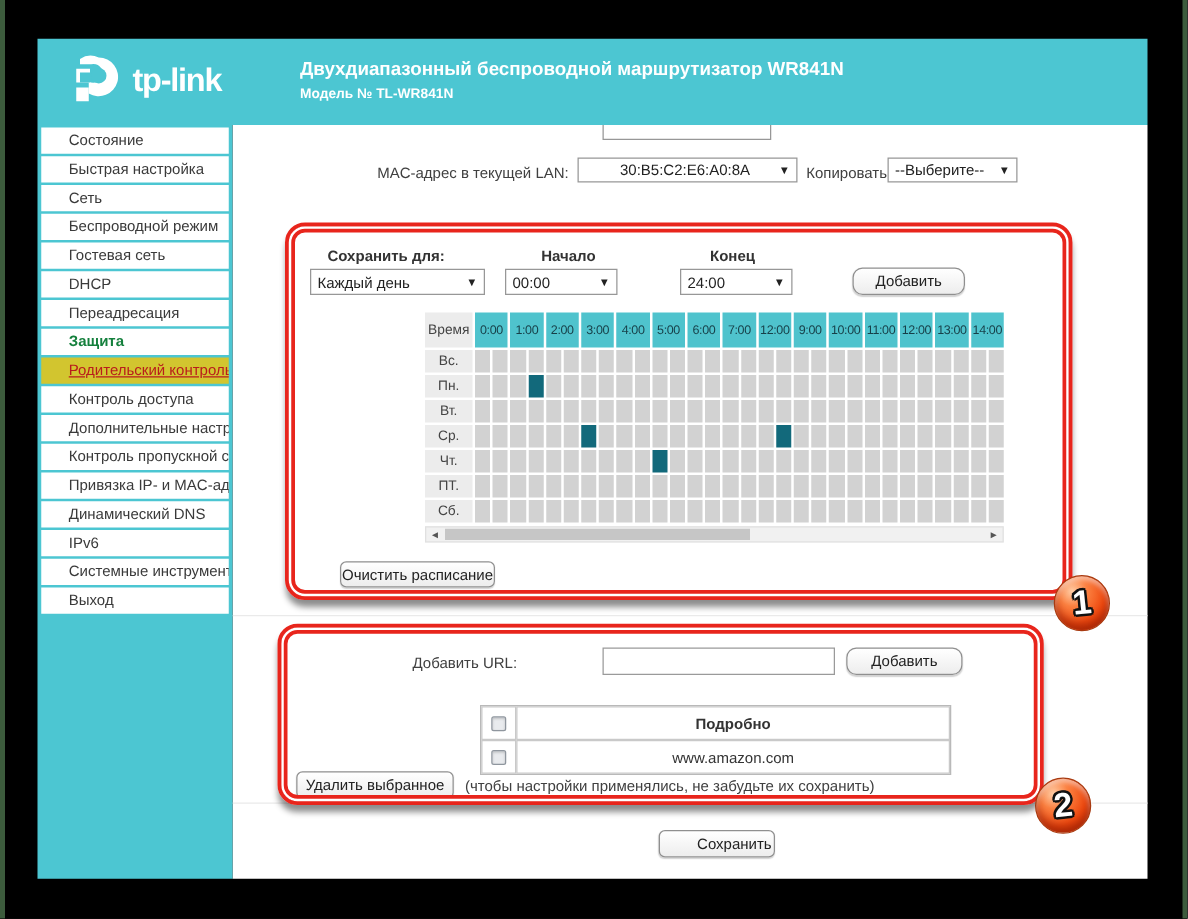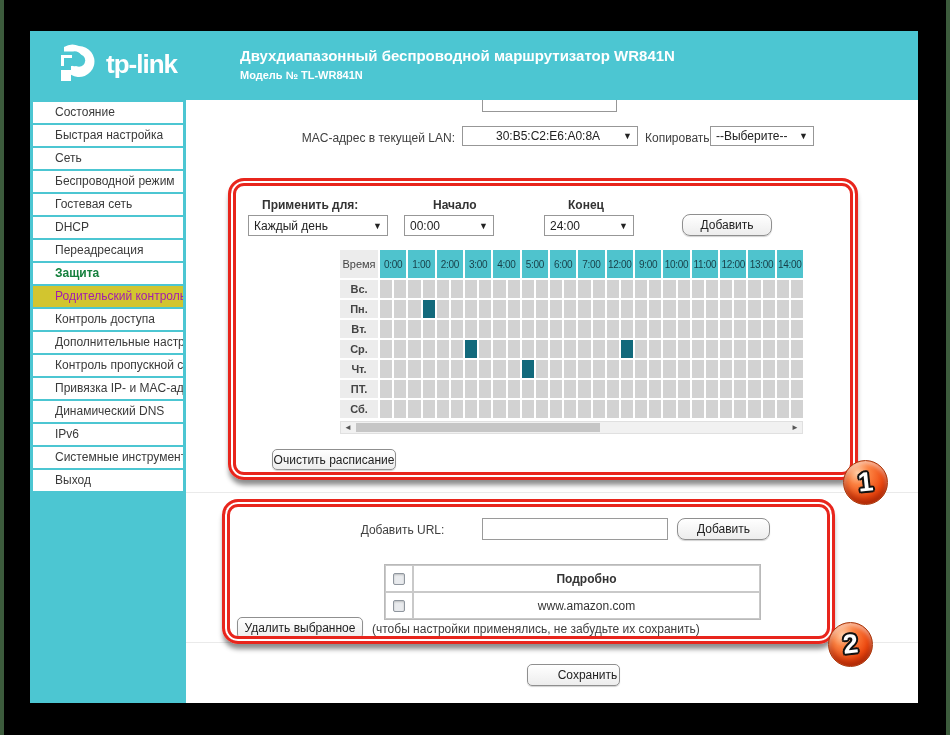--- a/index.html
+++ b/index.html
@@ -15,21 +15,21 @@
   .logo-wrap { position:absolute; left:28px; top:12px; display:flex; align-items:center; }
   .logo-icon { width:40px; height:42px; }
   .logo-text { color:#fff; font-size:26px; font-weight:bold; letter-spacing:-1px; margin-left:8px; }
   .hdr-title { position:absolute; left:210px; top:16px; color:#fff; font-size:15px; font-weight:bold; }
   .hdr-model { position:absolute; left:210px; top:38px; color:#fff; font-size:11px; font-weight:bold; }
 
   .sidebar { position:absolute; left:30px; top:100px; width:156px; height:603px; background:#4cc6d2; z-index:5; }
   .side-item { position:relative; margin:2px 3px 0 3px; height:21px; line-height:21px; background:#fff;
                color:#3a3a3a; font-size:12px; padding-left:22px; white-space:nowrap; overflow:hidden; cursor:pointer; }
   .side-item.section-active { color:#15803d;font-weight:bold; }
-  .side-item.page-active { background:#d2c52f; color:#a21caf; }
+  .side-item.page-active { background:#d2c52f; color:#b91c1c;text-decoration:underline; }
 
   .content { position:absolute; left:186px; top:100px; width:732px; height:603px; background:#fff; z-index:2; }
 
   .divider { position:absolute; left:186px; width:732px; height:1px; background:#eaeaea; z-index:3; }
 
   
   .lbl { position:absolute; font-size:12px; color:#404040; z-index:3; }
   .lbl.b { font-weight:bold; color:#333; }
   .select { position:absolute; background:#fff; border:1px solid #979797; font-size:12px; color:#222;
             display:flex; align-items:center; padding:0 5px; z-index:3; cursor:pointer; }
@@ -55,21 +55,21 @@
                  text-shadow:2px 0 0 #111,-2px 0 0 #111,0 2px 0 #111,0 -2px 0 #111,
                              1.5px 1.5px 0 #111,-1.5px 1.5px 0 #111,1.5px -1.5px 0 #111,-1.5px -1.5px 0 #111; }
 
   
   #schedule-grid { position:absolute; left:340px; top:250px; width:463px; z-index:3; display:grid;
                    grid-template-columns:38px repeat(30,1fr); grid-template-rows:28px repeat(7,18px);
                    gap:2px; background:#fff; }
   .g-time { background:#ececec; font-size:11px; color:#444; display:flex; align-items:center; justify-content:center; }
   .g-hour { grid-column:span 2; background:#4fc3cd; color:#173f48; font-size:10px; letter-spacing:-0.3px;
             display:flex; align-items:center; justify-content:center; overflow:hidden; }
-  .g-day  { background:#ececec; font-size:11px; color:#444; display:flex; align-items:center; justify-content:center;font-weight:bold; }
+  .g-day  { background:#ececec; font-size:11px; color:#444; display:flex; align-items:center; justify-content:center; }
   .g-cell { background:#d2d2d2; cursor:pointer; }
   .g-cell.filled { background:#12697b; }
 
   .h-scrollbar { position:absolute; left:340px; top:421px; width:463px; height:13px; background:#f1f1f1;
                  border:1px solid #e0e0e0; z-index:3; display:flex; align-items:center; }
   .h-scrollbar .s-arrow { width:14px; font-size:8px; color:#555; text-align:center; cursor:pointer; }
   .h-scrollbar .s-thumb { position:absolute; left:15px; width:244px; top:1px; bottom:1px; background:#c6c6c6; cursor:pointer; }
   .h-scrollbar .s-arrow.right { position:absolute; right:0; }
 
   
@@ -135,21 +135,21 @@
   <div class="select" style="left:462px; top:126px; width:176px; height:20px;padding-left:33px;">
     <span>30:B5:C2:E6:A0:8A</span>
     <span class="arr">▼</span>
   </div>
   <div class="lbl" style="left:645px; top:131px;">Копировать</div>
   <div class="select" style="left:710px; top:126px; width:104px; height:20px;">
     <span>--Выберите--</span>
     <span class="arr">▼</span>
   </div>
 
-  <div class="lbl b" style="left:262px; top:198px;">Применить для:</div>
+  <div class="lbl b" style="left:262px; top:198px;">Сохранить для:</div>
   <div class="lbl b" style="left:433px; top:198px;">Начало</div>
   <div class="lbl b" style="left:568px; top:198px;">Конец</div>
 
   <div class="select" style="left:248px; top:215px; width:140px; height:21px;">
     <span>Каждый день</span>
     <span class="arr">▼</span>
   </div>
   <div class="select" style="left:404px; top:215px; width:90px; height:21px;">
     <span>00:00</span>
     <span class="arr">▼</span>
@@ -397,21 +397,21 @@
     </div>
 
   <div class="h-scrollbar">
     <span class="s-arrow">◄</span>
     <div class="s-thumb"></div>
     <span class="s-arrow right">►</span>
   </div>
 
   <button class="btn" style="left:272px; top:449px; width:124px; height:21px;">Очистить расписание</button>
 
-  <div class="lbl" style="left:330px; top:523px; width:145px; text-align:center;">Добавить URL:</div>
+  <div class="lbl" style="left:330px; top:523px; width:145px; text-align:left;">Добавить URL:</div>
   <input class="text-input" style="left: 482px; top: 518px; width: 186px; height: 22px;" value="">
   <button class="btn round" style="left:677px; top:518px; width:93px; height:22px;">Добавить</button>
 
   <div id="url-table">
       <div class="t-cell">
         <div class="checkbox"></div>
       </div>
       <div class="t-cell t-head">Подробно</div>
       <div class="t-cell">
         <div class="checkbox"></div>

